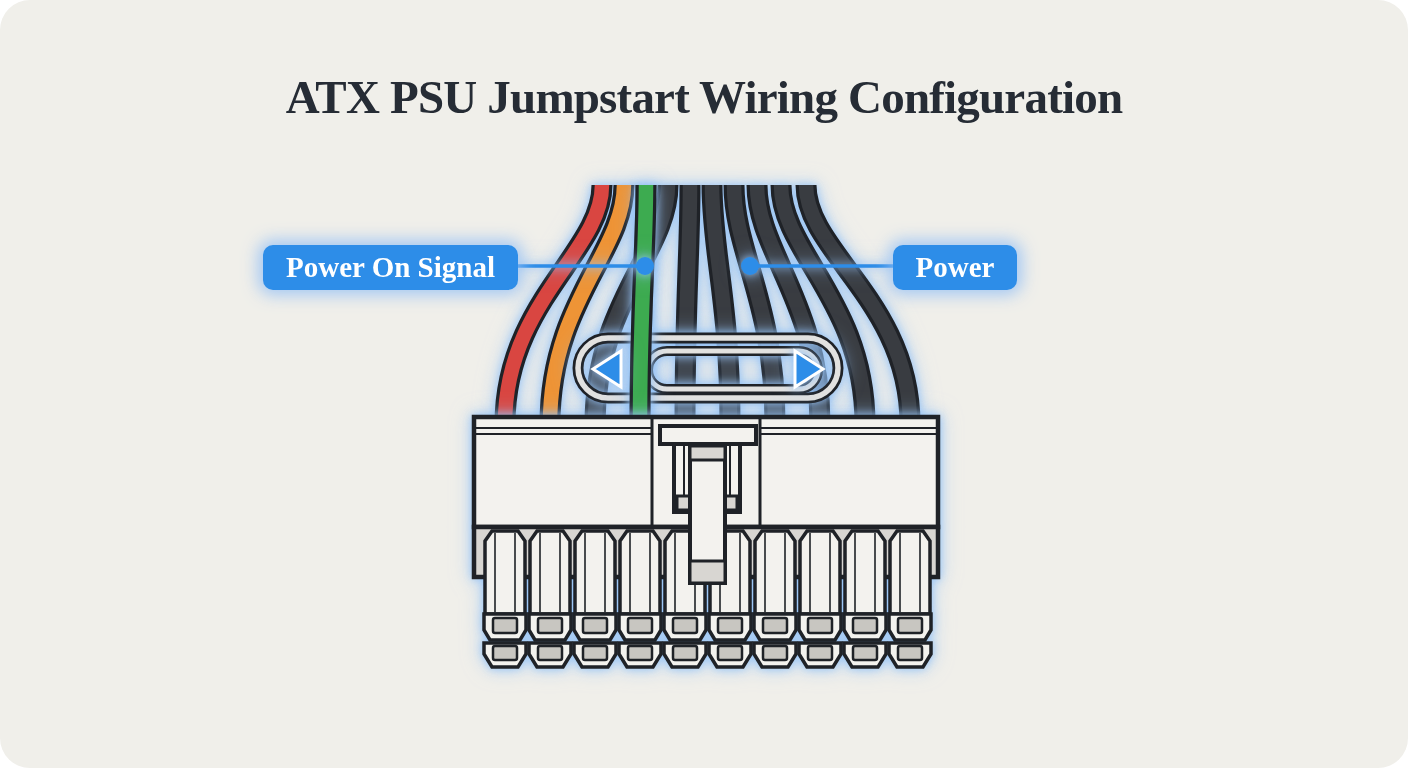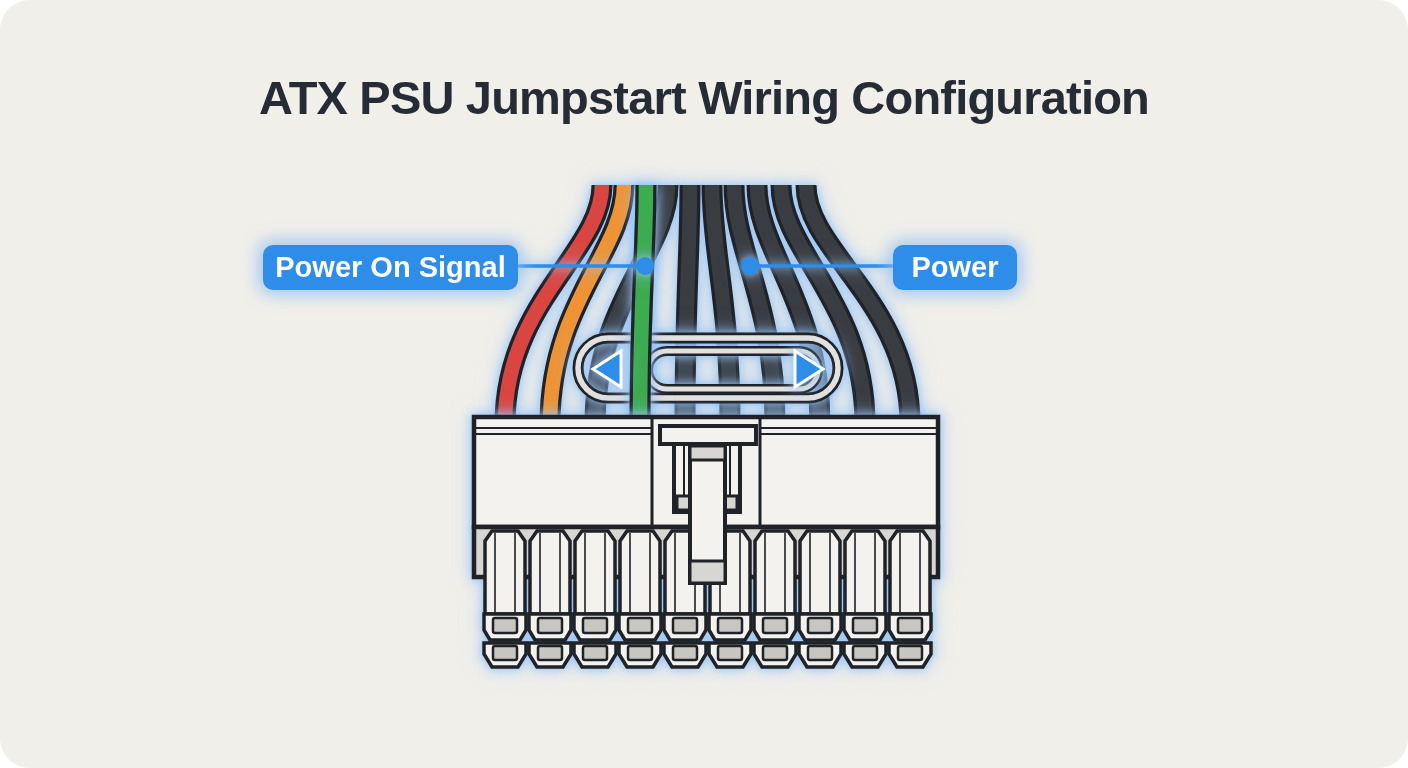--- a/index.html
+++ b/index.html
@@ -4,21 +4,21 @@
 <style>
   html,body{margin:0;padding:0;overflow:hidden;}
   body{
     width:1408px;height:768px;
     background:var(--page-corner,#fff);
     font-family:"Liberation Sans", sans-serif;
   }
   .page{
     position:relative;width:1408px;height:768px;
     background:var(--background,#f0efea);
-    border-radius:30px;overflow:hidden;
+    border-radius:30px;overflow:hidden;font-family:Liberation Serif, serif;
   }
   .title{
     position:absolute;top:70px;left:0;width:100%;
     margin:0;text-align:center;
     font-size:47px;font-weight:700;letter-spacing:-0.8px;
     color:var(--title-text,#262c35);
   }
   .diagram{position:absolute;left:0;top:0;width:1408px;height:768px;}
   .callout{
     position:absolute;display:flex;align-items:center;justify-content:center;

